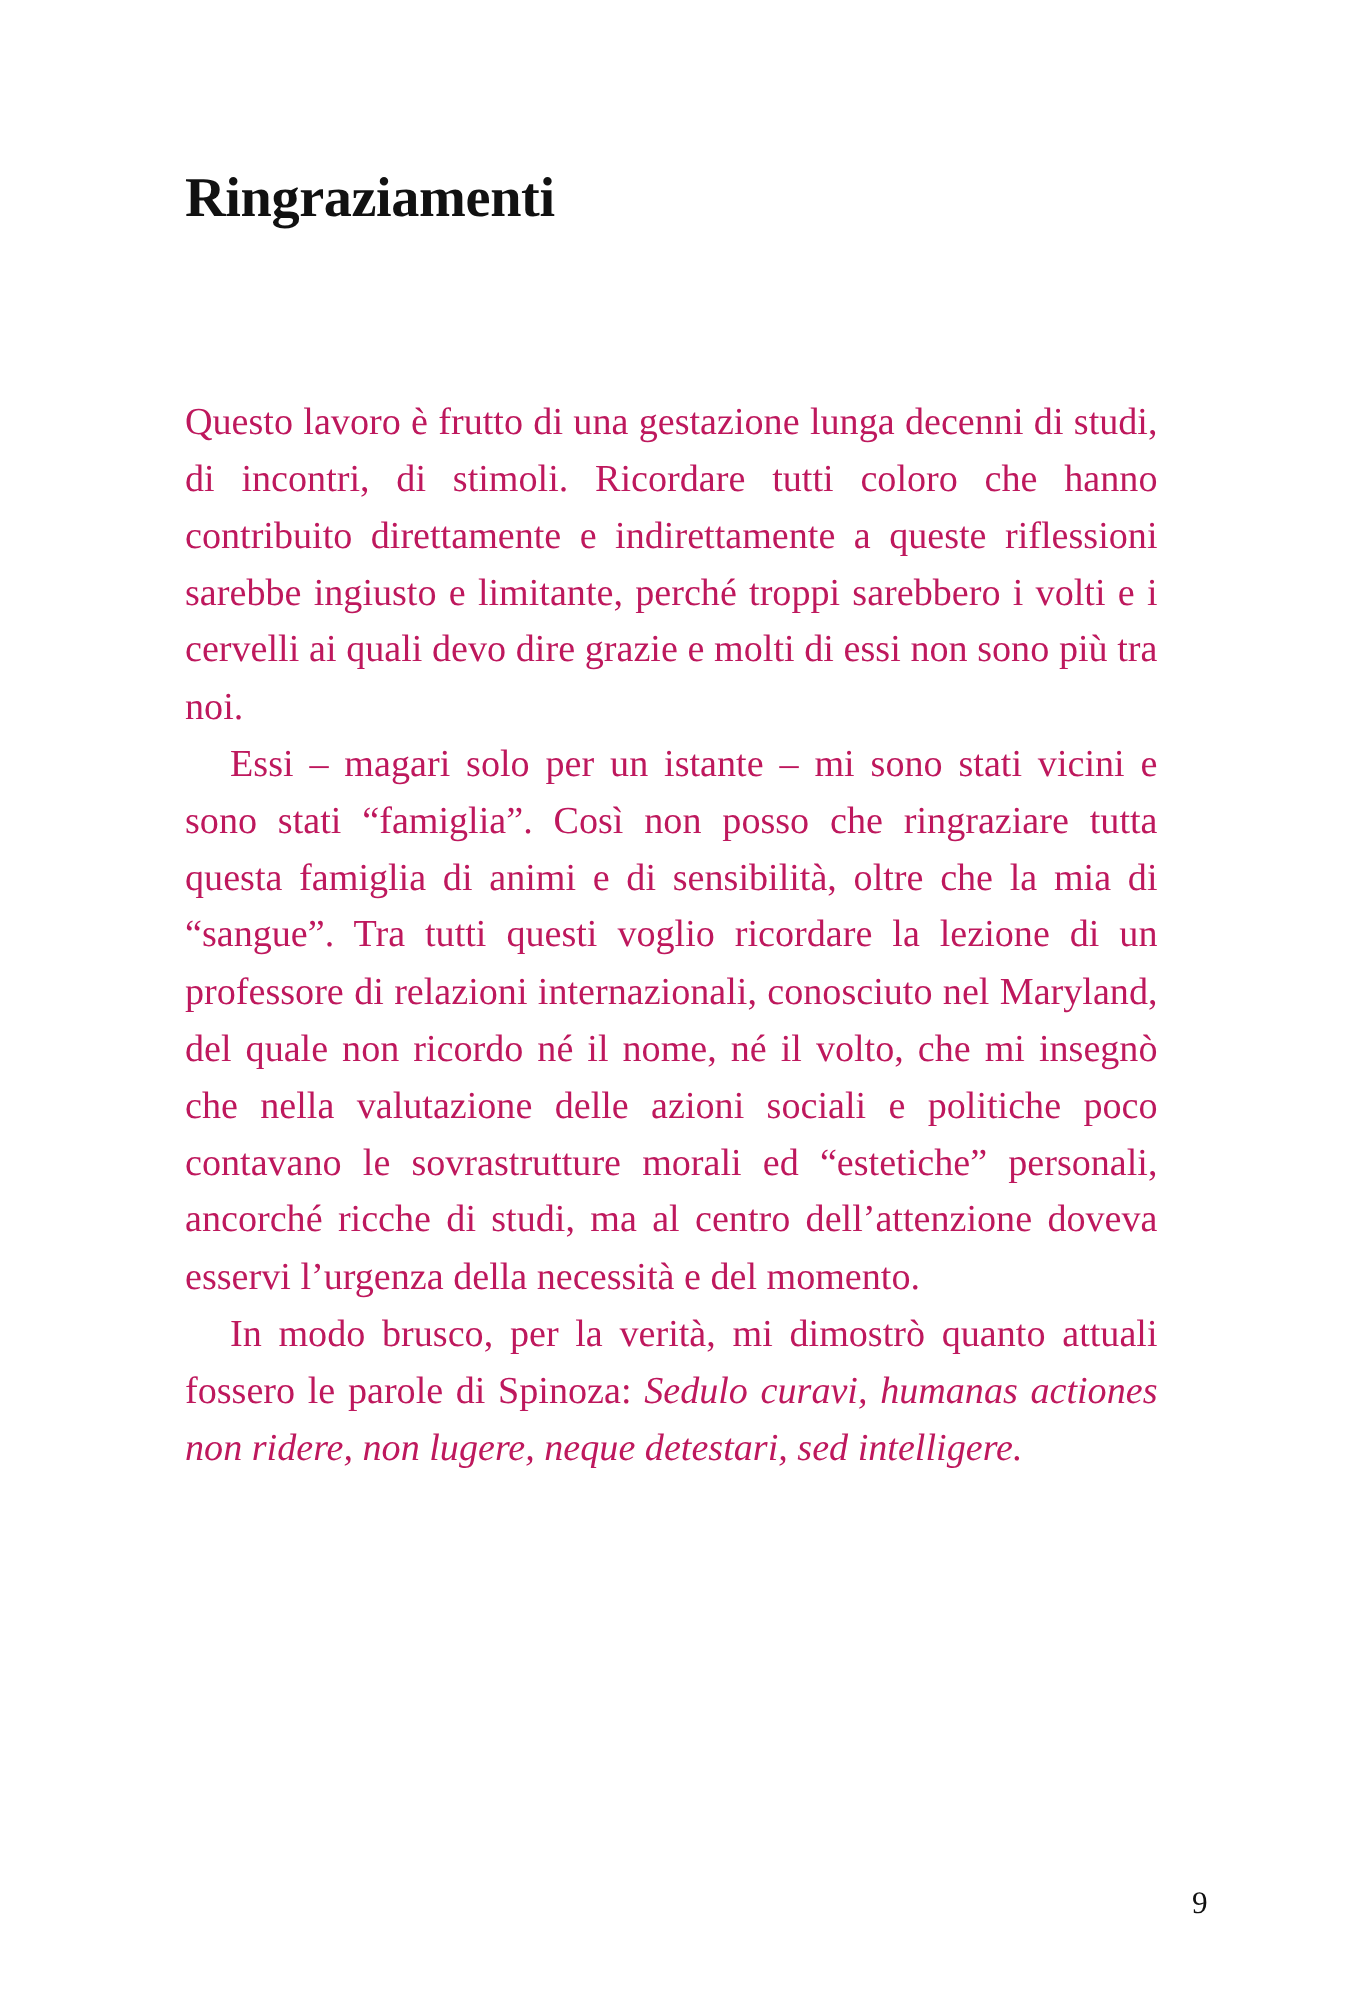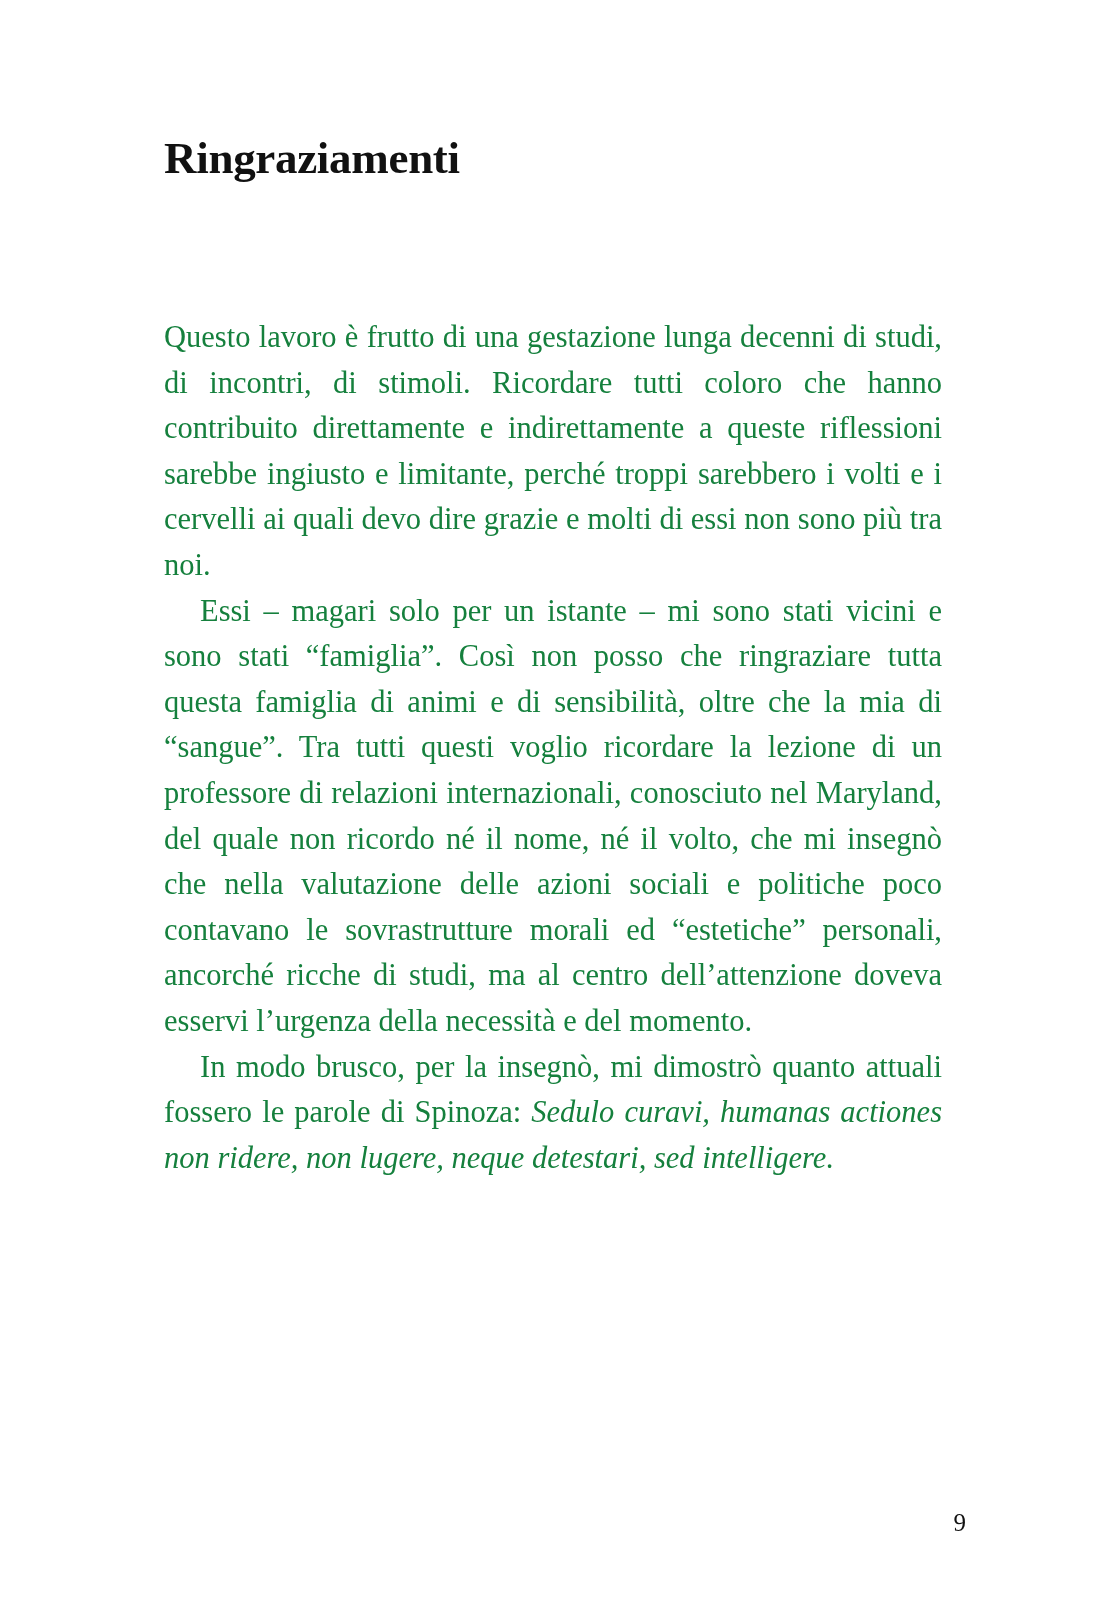--- a/index.html
+++ b/index.html
@@ -16,21 +16,20 @@
     overflow: hidden;
     font-family: "Liberation Serif", "DejaVu Serif", serif;
     color: #111111;
   }
 
   .content-block {
     position: absolute;
     left: 148px;
     top: 0;
     width: 778px;
-    margin-left: 16px;
   }
 
   .page-title {
     font-family: "Liberation Serif", "DejaVu Serif", serif;
     font-weight: bold;
     font-size: 45px;
     line-height: 1;
     letter-spacing: -0.3px;
     color: #111111;
     margin: 0;
@@ -40,21 +39,21 @@
   .body-text {
     margin-top: 134px;
   }
 
   .para {
     margin: 0;
     font-size: 30.5px;
     line-height: 45.6px;
     text-align: justify;
     text-justify: inter-word;
-    color: #15803d;
+    color: #be185d;
     hyphens: manual;
     -webkit-hyphens: manual;
   }
 
   .para.indented {
     text-indent: 36px;
   }
 
   .para em,
   .latin-quote {
@@ -77,21 +76,21 @@
   <div class="content-block">
 
     <h1 class="page-title">Ringraziamenti</h1>
 
     <div class="body-text">
 
       <p class="para">Questo lavoro è frutto di una gestazione lunga decenni di studi, di incontri, di stimoli. Ricordare tutti coloro che hanno contribuito direttamente e indirettamente a queste riflessioni sarebbe ingiusto e limitante, perché troppi sarebbero i volti e i cervelli ai quali devo dire grazie e molti di essi non sono più tra noi.</p>
 
       <p class="para indented">Essi – magari solo per un istante – mi sono stati vicini e sono stati “famiglia”. Così non posso che ringraziare tutta questa famiglia di animi e di sensibilità, oltre che la mia di “sangue”. Tra tutti questi voglio ricordare la lezione di un professore di relazioni internazionali, conosciuto nel Maryland, del quale non ricordo né il nome, né il volto, che mi insegnò che nella valutazione delle azioni sociali e politiche poco contavano le sovrastrutture morali ed “estetiche” personali, ancorché ricche di studi, ma al centro dell’attenzione doveva esservi l’urgenza della necessità e del momento.</p>
 
-      <p class="para indented"><span>In modo brusco, per la insegnò, mi dimostrò quanto attuali fossero le parole di Spinoza: </span><em class="latin-quote">Sedulo curavi, humanas actiones non ridere, non lugere, neque detestari, sed intelligere.</em></p>
+      <p class="para indented"><span>In modo brusco, per la verità, mi dimostrò quanto attuali fossero le parole di Spinoza: </span><em class="latin-quote">Sedulo curavi, humanas actiones non ridere, non lugere, neque detestari, sed intelligere.</em></p>
 
     </div>
 
   </div>
 
   <div class="page-number">9</div>
 
 </div>
 
 </body></html>

